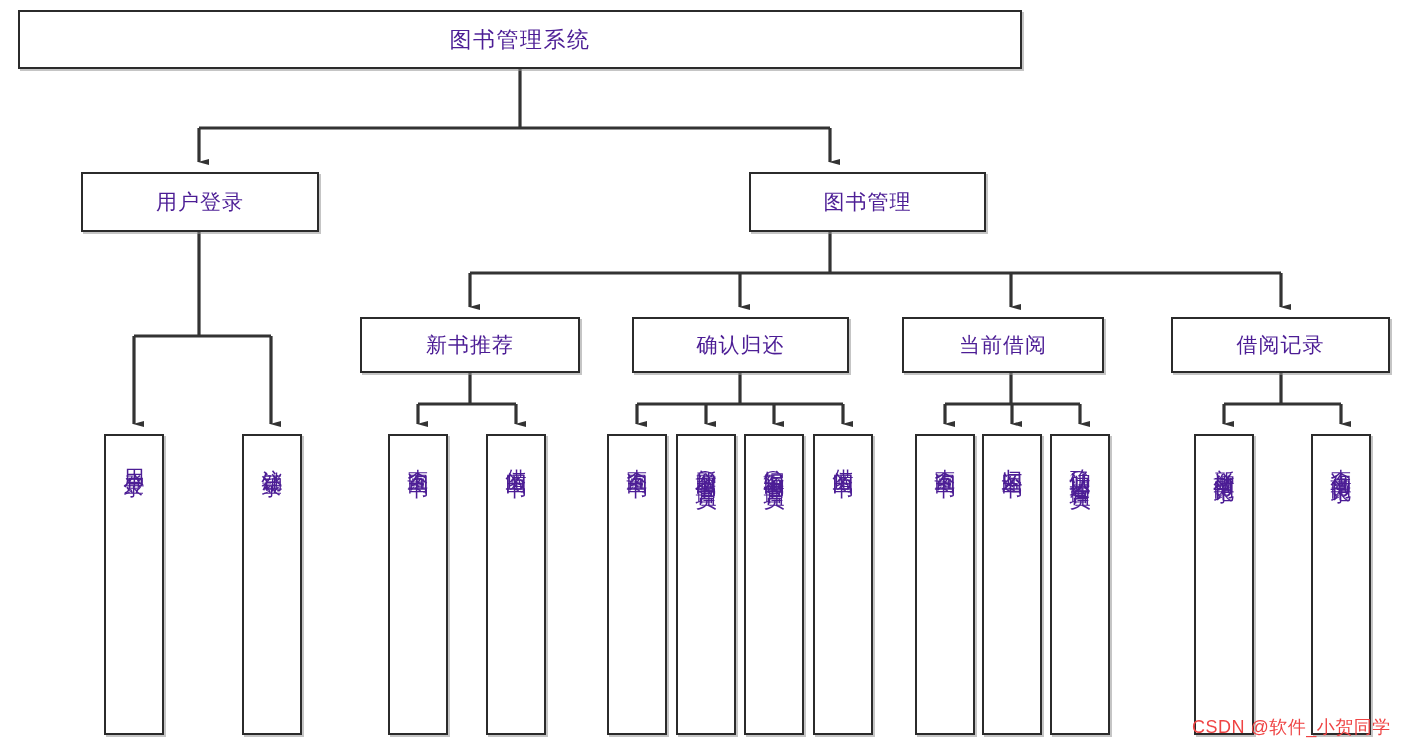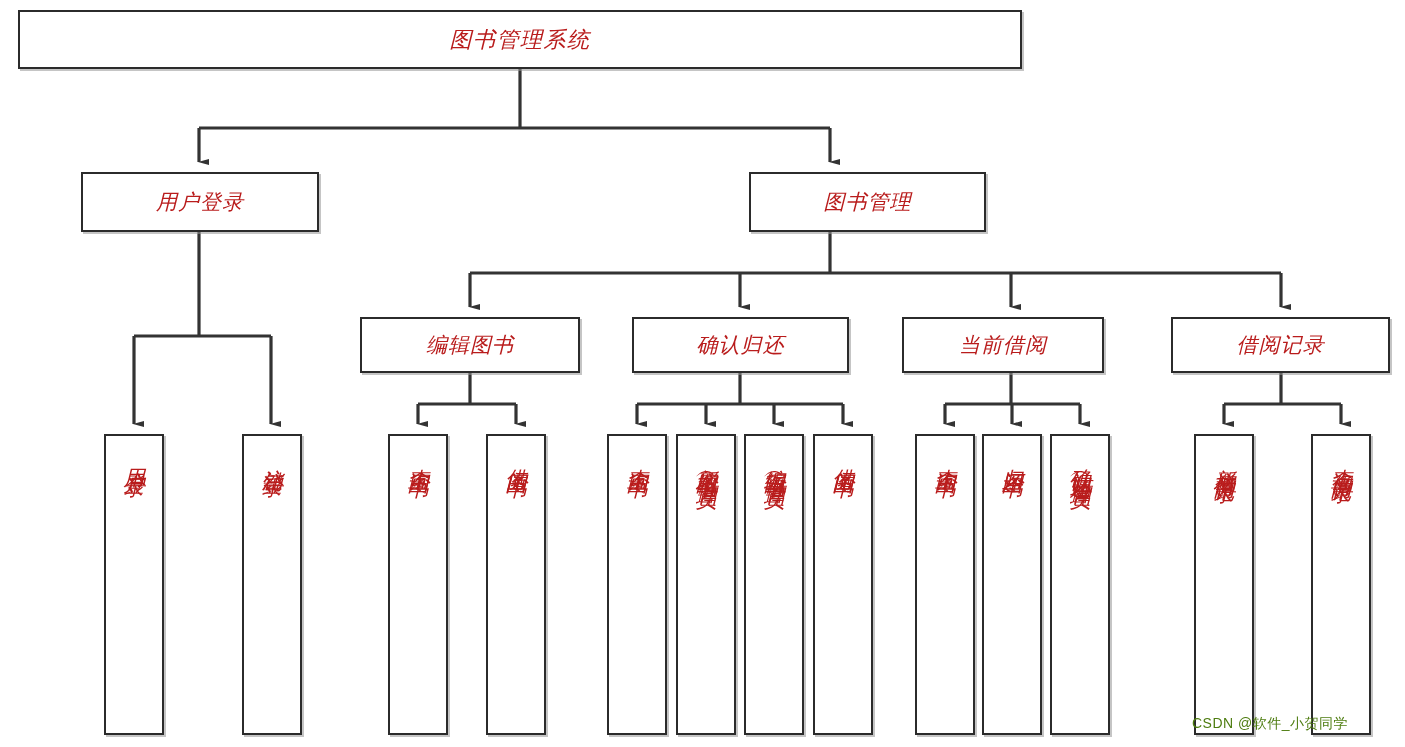--- a/index.html
+++ b/index.html
@@ -11,39 +11,38 @@
   svg.layer{position:absolute;left:0;top:0;width:1405px;height:747px;}
   .node{
     position:absolute;
     box-sizing:border-box;
     background:#ffffff;
     border:2.5px solid #2b2b2b;
     display:flex;align-items:center;justify-content:center;
     box-shadow:2px 2px 0 rgba(150,150,150,0.55);
   }
   .node .label{
-    color:#b91c1c;
+    color:#4c1d95;
     line-height:1.15;
     white-space:nowrap;
-    font-style:italic;
   }
   .h-node .label{font-size:21px;letter-spacing:1px;}
   .root .label{font-size:22px;letter-spacing:1.5px;}
   .v-node{align-items:flex-start;padding-top:16px;}
   .v-node .label{
     writing-mode:vertical-rl;
     text-orientation:upright;
     font-size:21px;
     letter-spacing:3px;
     white-space:pre;
   }
   .watermark{
     position:absolute;
-    color:#4d7c0f;
-    font-size:14px;
+    color:#ef4444;
+    font-size:18px;
     letter-spacing:0.5px;
     white-space:nowrap;
     pointer-events:none;
   }
 </style>
 </head>
 <body>
 
 <div id="canvas">
 
@@ -102,21 +101,21 @@
   </div>
 
   <div class="node h-node" style="left:81px;top:172px;width:238px;height:60px;">
     <span class="label">用户登录</span>
   </div>
   <div class="node h-node" style="left:749px;top:172px;width:237px;height:60px;">
     <span class="label">图书管理</span>
   </div>
 
   <div class="node h-node" style="left:360px;top:317px;width:220px;height:56px;">
-    <span class="label">编辑图书</span>
+    <span class="label">新书推荐</span>
   </div>
   <div class="node h-node" style="left:632px;top:317px;width:217px;height:56px;">
     <span class="label">确认归还</span>
   </div>
   <div class="node h-node" style="left:902px;top:317px;width:202px;height:56px;">
     <span class="label">当前借阅</span>
   </div>
   <div class="node h-node" style="left:1171px;top:317px;width:219px;height:56px;">
     <span class="label">借阅记录</span>
   </div>

